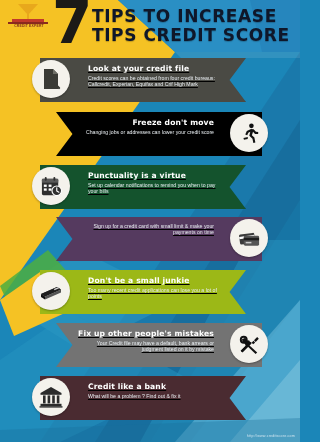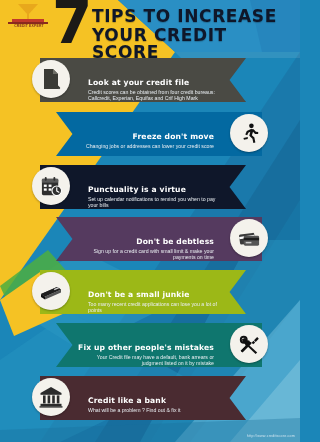--- a/index.html
+++ b/index.html
@@ -50,21 +50,21 @@
 
   .banner{
     position:absolute;top:2px;height:44px;
     box-shadow:3px 3px 0 rgba(0,0,0,.17);
   }
   .banner.left  {left:40px; width:206px;
     clip-path:polygon(0 0,100% 0,92% 50%,100% 100%,0 100%);}
   .banner.right {left:56px; width:206px;
     clip-path:polygon(0 0,100% 0,100% 100%,0 100%,8% 50%);}
 
-  .btxt{position:absolute;top:20px;}
+  .btxt{position:absolute;top:6px;text-decoration:underline;}
   .banner.left .btxt {left:48px;right:26px;text-align:left;}
   .banner.right .btxt{left:22px;right:48px;text-align:right;}
 
   .bt{
     font-family:"DejaVu Sans",sans-serif;
     font-weight:bold;font-size:7.6px;line-height:9px;
     color:#ffffff;letter-spacing:.15px;margin:0 0 2px 0;
   }
   .bd{
     font-size:5.2px;line-height:6.4px;color:#e9eef2;
@@ -129,58 +129,58 @@
       <div class="logo">
         <div class="cup"></div>
         <div class="stem"></div>
         <div class="bar"></div>
         <div class="bar2"></div>
         <div class="lt">CREDIT EXPERT</div>
       </div>
 
       <div class="bignum">7</div>
       <div class="ttl ttl1">TIPS TO INCREASE</div>
-      <div class="ttl ttl2">YOUR CREDIT SCORE</div>
+      <div class="ttl ttl2">TIPS CREDIT SCORE</div>
     </div>
 
     <div class="row" style="top:56px">
       <div class="banner left" style="background:#4a4a44">
         <div class="btxt">
           <p class="bt">Look at your credit file</p>
           <p class="bd">Credit scores can be obtained from four credit bureaus: Callcredit, Experian, Equifax and Crif High Mark</p>
         </div>
       </div>
       <div class="ic at-left">
         <svg width="24" height="24" viewBox="0 0 24 24">
           <path d="M5 2h9l5 5v15H5z" fill="#3b3b36"></path>
           <path d="M14 2l5 5h-5z" fill="#6e6e66"></path>
           <circle cx="13" cy="14" r="5" fill="none" stroke="#3b3b36" stroke-width="2"></circle>
           <line x1="16.5" y1="17.5" x2="20" y2="21" stroke="#3b3b36" stroke-width="2.4" stroke-linecap="round"></line>
         </svg>
       </div>
     </div>
 
     <div class="row" style="top:110px">
-      <div class="banner right" style="background:#0369a1">
+      <div class="banner right" style="background:#000000">
         <div class="btxt">
           <p class="bt">Freeze don't move</p>
           <p class="bd">Changing jobs or addresses can lower your credit score</p>
         </div>
       </div>
       <div class="ic at-right">
         <svg width="23" height="23" viewBox="0 0 24 24">
           <circle cx="14" cy="4" r="2.4" fill="#111"></circle>
           <path d="M13.6 7.2l-4.4 2.2-1.6 3.6 2 .7 1.2-2.6 2-1-1 4.2 3.3 3.1.9 4.4 2.1-.5-1-5-2.6-2.6 1.2-3.6 2.1 2.3 3.2.2.1-2.1-2.4-.2-2.4-2.8z" fill="#111"></path>
           <path d="M10.3 15.6l-4.6 1.1.5 1.9 3.9-.8z" fill="#111"></path>
         </svg>
       </div>
     </div>
 
     <div class="row" style="top:163px">
-      <div class="banner left" style="background:#0f172a">
+      <div class="banner left" style="background:#14532d">
         <div class="btxt">
           <p class="bt">Punctuality is a virtue</p>
           <p class="bd">Set up calendar notifications to remind you when to pay your bills</p>
         </div>
       </div>
       <div class="ic at-left">
         <svg width="23" height="23" viewBox="0 0 24 24">
           <rect x="2" y="4" width="17" height="17" rx="1.5" fill="#2f2f2f"></rect>
           <rect x="2" y="4" width="17" height="4" fill="#5a5a5a"></rect>
           <rect x="5" y="2" width="2" height="4" rx="1" fill="#2f2f2f"></rect>
@@ -193,21 +193,20 @@
           </g>
           <circle cx="17.5" cy="16.5" r="5" fill="#2f2f2f" stroke="#ffffff" stroke-width="1.2"></circle>
           <path d="M17.5 13.4v3.3l2.2 1.3" stroke="#ffffff" stroke-width="1.2" fill="none" stroke-linecap="round"></path>
         </svg>
       </div>
     </div>
 
     <div class="row" style="top:215px">
       <div class="banner right" style="background:#553a5f">
         <div class="btxt">
-          <p class="bt">Don't be debtless</p>
           <p class="bd">Sign up for a credit card with small limit &amp; make your payments on time</p>
         </div>
       </div>
       <div class="ic at-right">
         <svg width="23" height="23" viewBox="0 0 24 24">
           <rect x="1.5" y="7" width="16" height="10.5" rx="1.5" fill="#3a3a3a" transform="rotate(-8 9.5 12)"></rect>
           <rect x="1.5" y="9.2" width="16" height="2.4" fill="#ffffff" transform="rotate(-8 9.5 12)"></rect>
           <rect x="6" y="9" width="16" height="10.5" rx="1.5" fill="#555555"></rect>
           <rect x="6" y="11.3" width="16" height="2.6" fill="#1d1d1d"></rect>
           <rect x="8" y="15.5" width="6" height="1.6" fill="#cccccc"></rect>
@@ -227,21 +226,21 @@
           <path d="M2 15l16-7 4 2.6-16 7z" fill="#3a3a3a"></path>
           <path d="M2 15l4 2.6 16-7L18 8z" fill="#1f1f1f"></path>
           <path d="M2 15v3l4 2.6v-3z" fill="#111111"></path>
           <path d="M6 17.6l16-7v3l-16 7z" fill="#555555"></path>
           <rect x="15" y="9" width="5" height="1.4" fill="#cfcfcf" transform="rotate(-24 17.5 9.7)"></rect>
         </svg>
       </div>
     </div>
 
     <div class="row" style="top:321px">
-      <div class="banner right" style="background:#0f766e">
+      <div class="banner right" style="background:#737373">
         <div class="btxt">
           <p class="bt">Fix up other people's mistakes</p>
           <p class="bd">Your Credit file may have a default, bank arrears or judgment listed on it by mistake</p>
         </div>
       </div>
       <div class="ic at-right">
         <svg width="23" height="23" viewBox="0 0 24 24">
           <path d="M4 19.5l9-9-1.2-2.6-2.6-.3-1.6-2.6L4.2 6.6l.6 3.1 2.5 1.2.6 2.3-5.2 5.2z" fill="#111" transform="rotate(0 12 12)"></path>
           <path d="M3.2 18.6l8.6-8.6 1.6 1.6-8.6 8.6z" fill="#111"></path>
           <path d="M20 4.3l-3.3 3.3 1.7 1.7L21.7 6z" fill="#111"></path>

